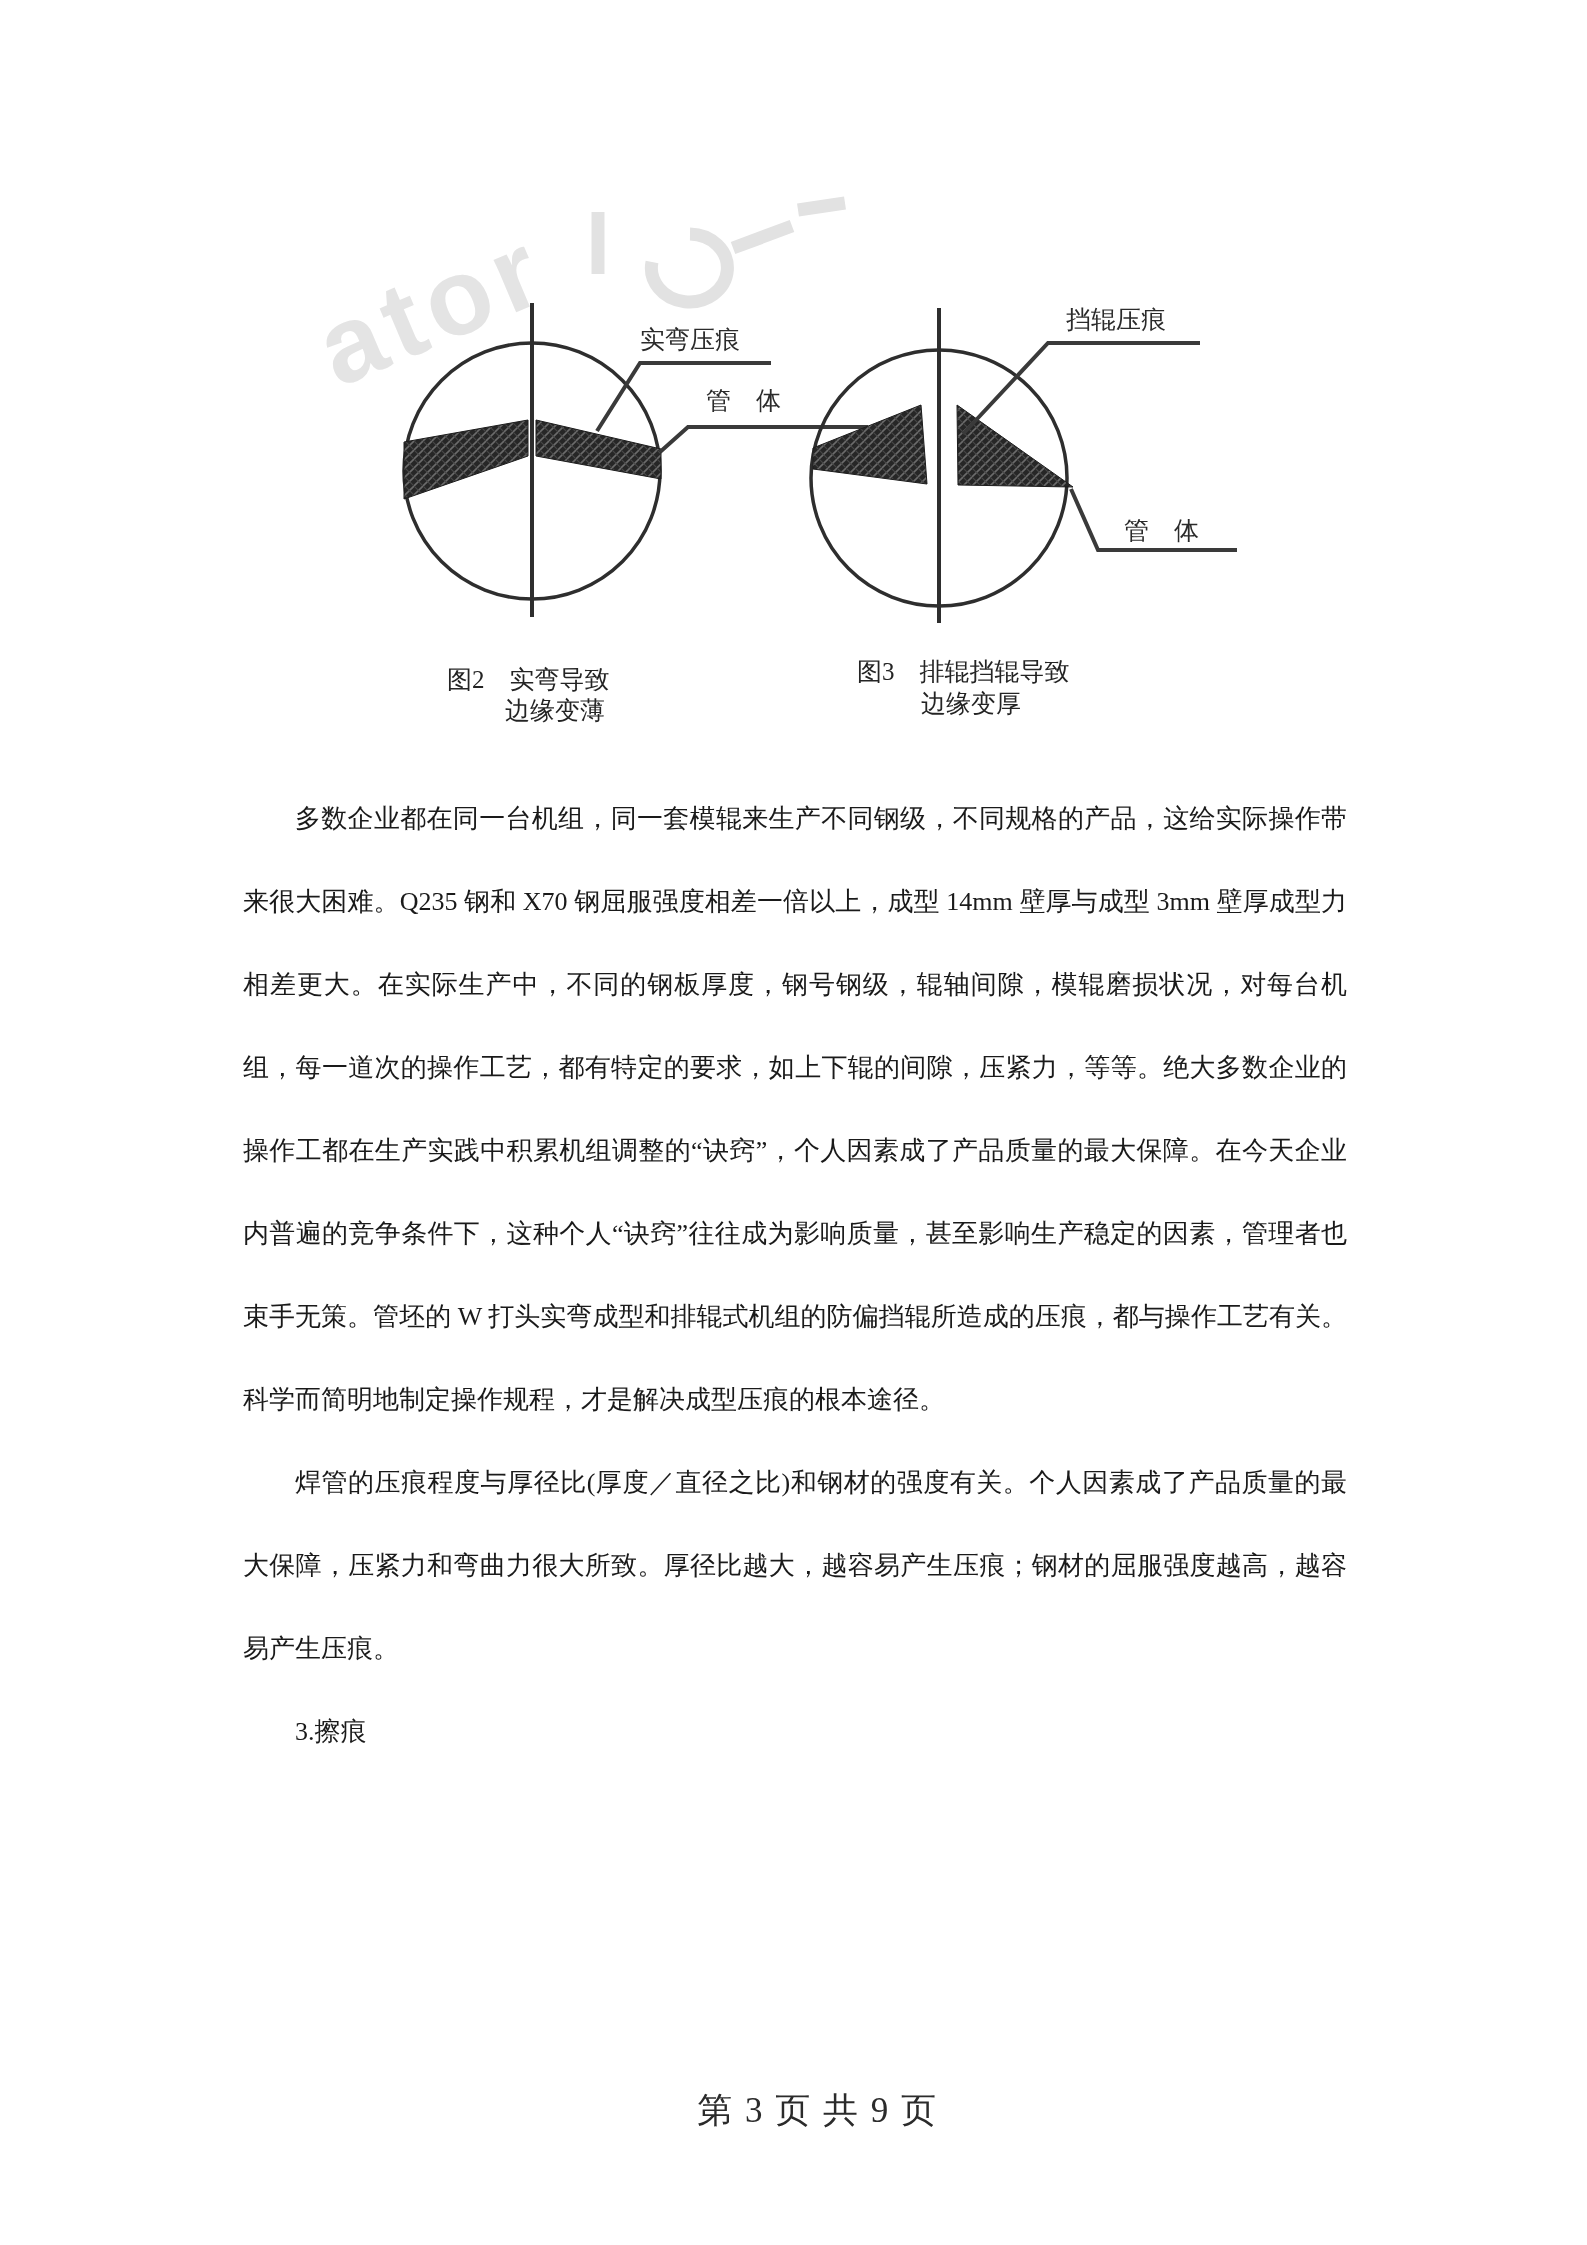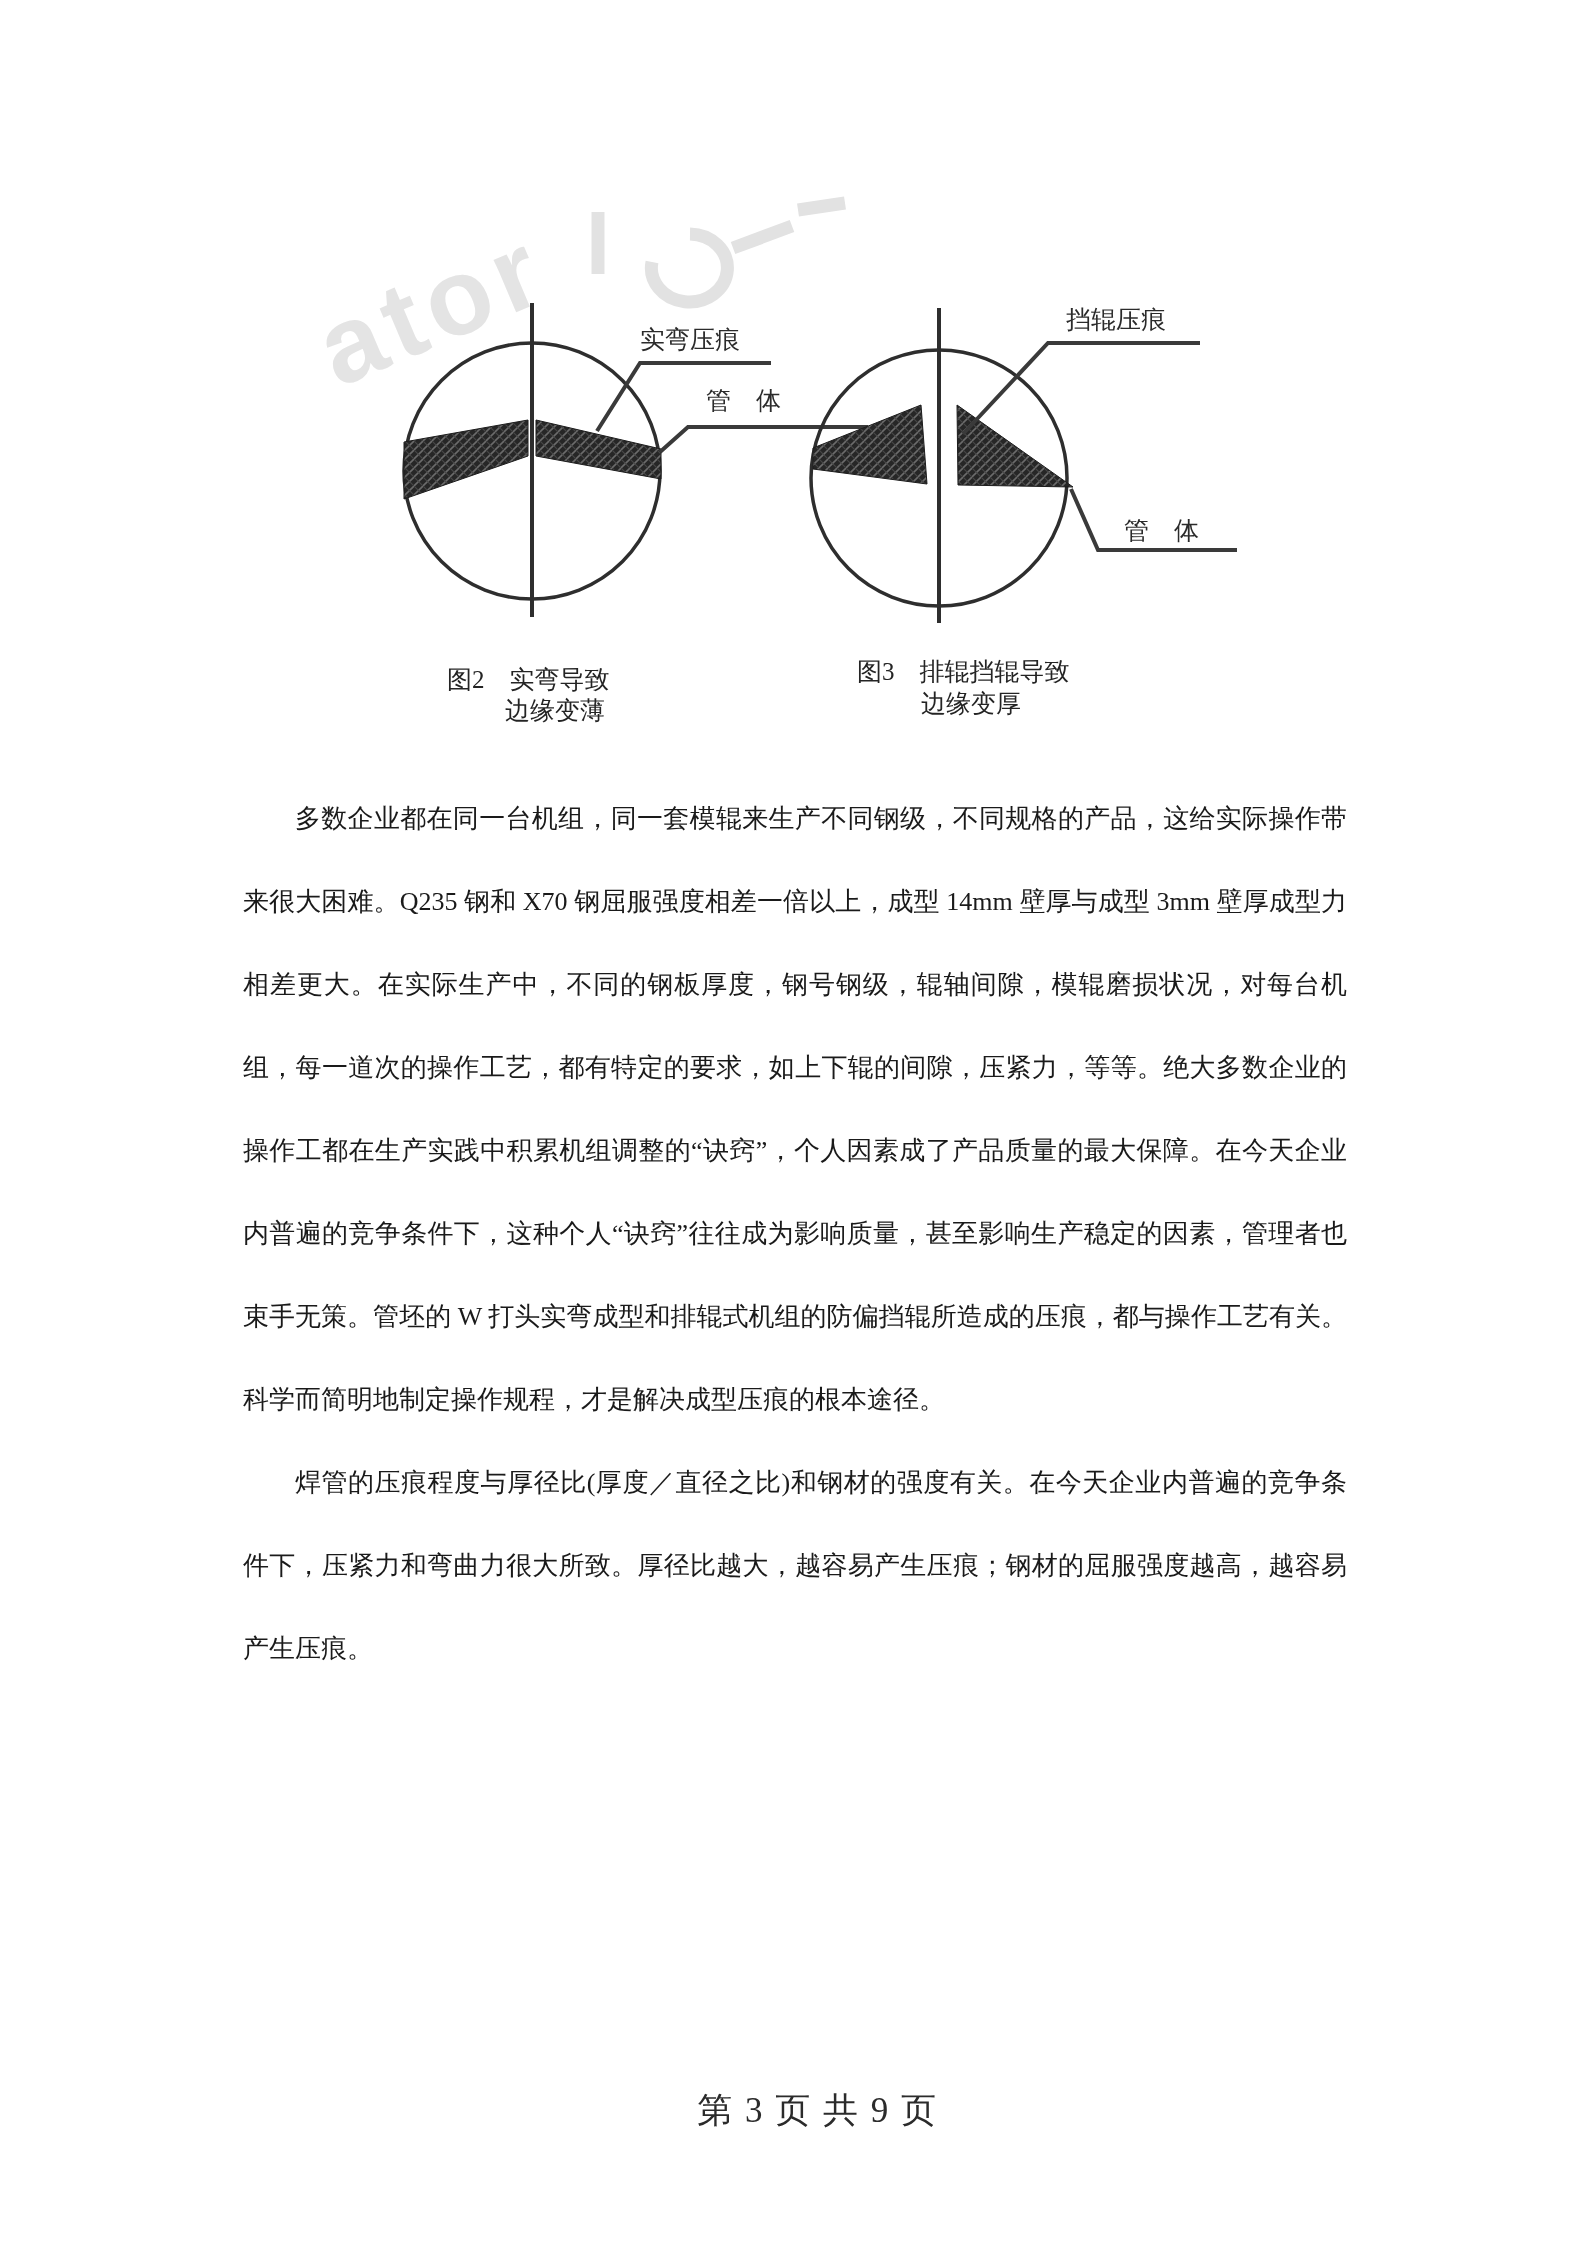--- a/index.html
+++ b/index.html
@@ -90,18 +90,19 @@
       <text x="1066" y="328">挡辊压痕</text>
       <polyline points="1237,550 1098,550 1071,489" fill="none" stroke="#3a3a3a" stroke-width="4"></polyline>
       <text x="1124" y="539">管　体</text>
       <text class="caption" x="857" y="680">图3　排辊挡辊导致</text>
       <text class="caption" x="921" y="712">边缘变厚</text>
     </g>
   </svg>
 
   <div class="body-text">
     <p>多数企业都在同一台机组，同一套模辊来生产不同钢级，不同规格的产品，这给实际操作带来很大困难。Q235 钢和 X70 钢屈服强度相差一倍以上，成型 14mm 壁厚与成型 3mm 壁厚成型力相差更大。在实际生产中，不同的钢板厚度，钢号钢级，辊轴间隙，模辊磨损状况，对每台机组，每一道次的操作工艺，都有特定的要求，如上下辊的间隙，压紧力，等等。绝大多数企业的操作工都在生产实践中积累机组调整的“诀窍”，个人因素成了产品质量的最大保障。在今天企业内普遍的竞争条件下，这种个人“诀窍”往往成为影响质量，甚至影响生产稳定的因素，管理者也束手无策。管坯的 W 打头实弯成型和排辊式机组的防偏挡辊所造成的压痕，都与操作工艺有关。科学而简明地制定操作规程，才是解决成型压痕的根本途径。</p>
-    <p>焊管的压痕程度与厚径比(厚度／直径之比)和钢材的强度有关。在今天企业内普遍的竞争条件下，压紧力和弯曲力很大所致。厚径比越大，越容易产生压痕；钢材的屈服强度越高，越容易产生压痕。</p>
+    <p>焊管的压痕程度与厚径比(厚度／直径之比)和钢材的强度有关。个人因素成了产品质量的最大保障，压紧力和弯曲力很大所致。厚径比越大，越容易产生压痕；钢材的屈服强度越高，越容易产生压痕。</p>
+    <p>3.擦痕</p>
   </div>
 
   <div class="page-footer">第 3 页 共 9 页</div>
 
 </div>
 
 </body></html>

